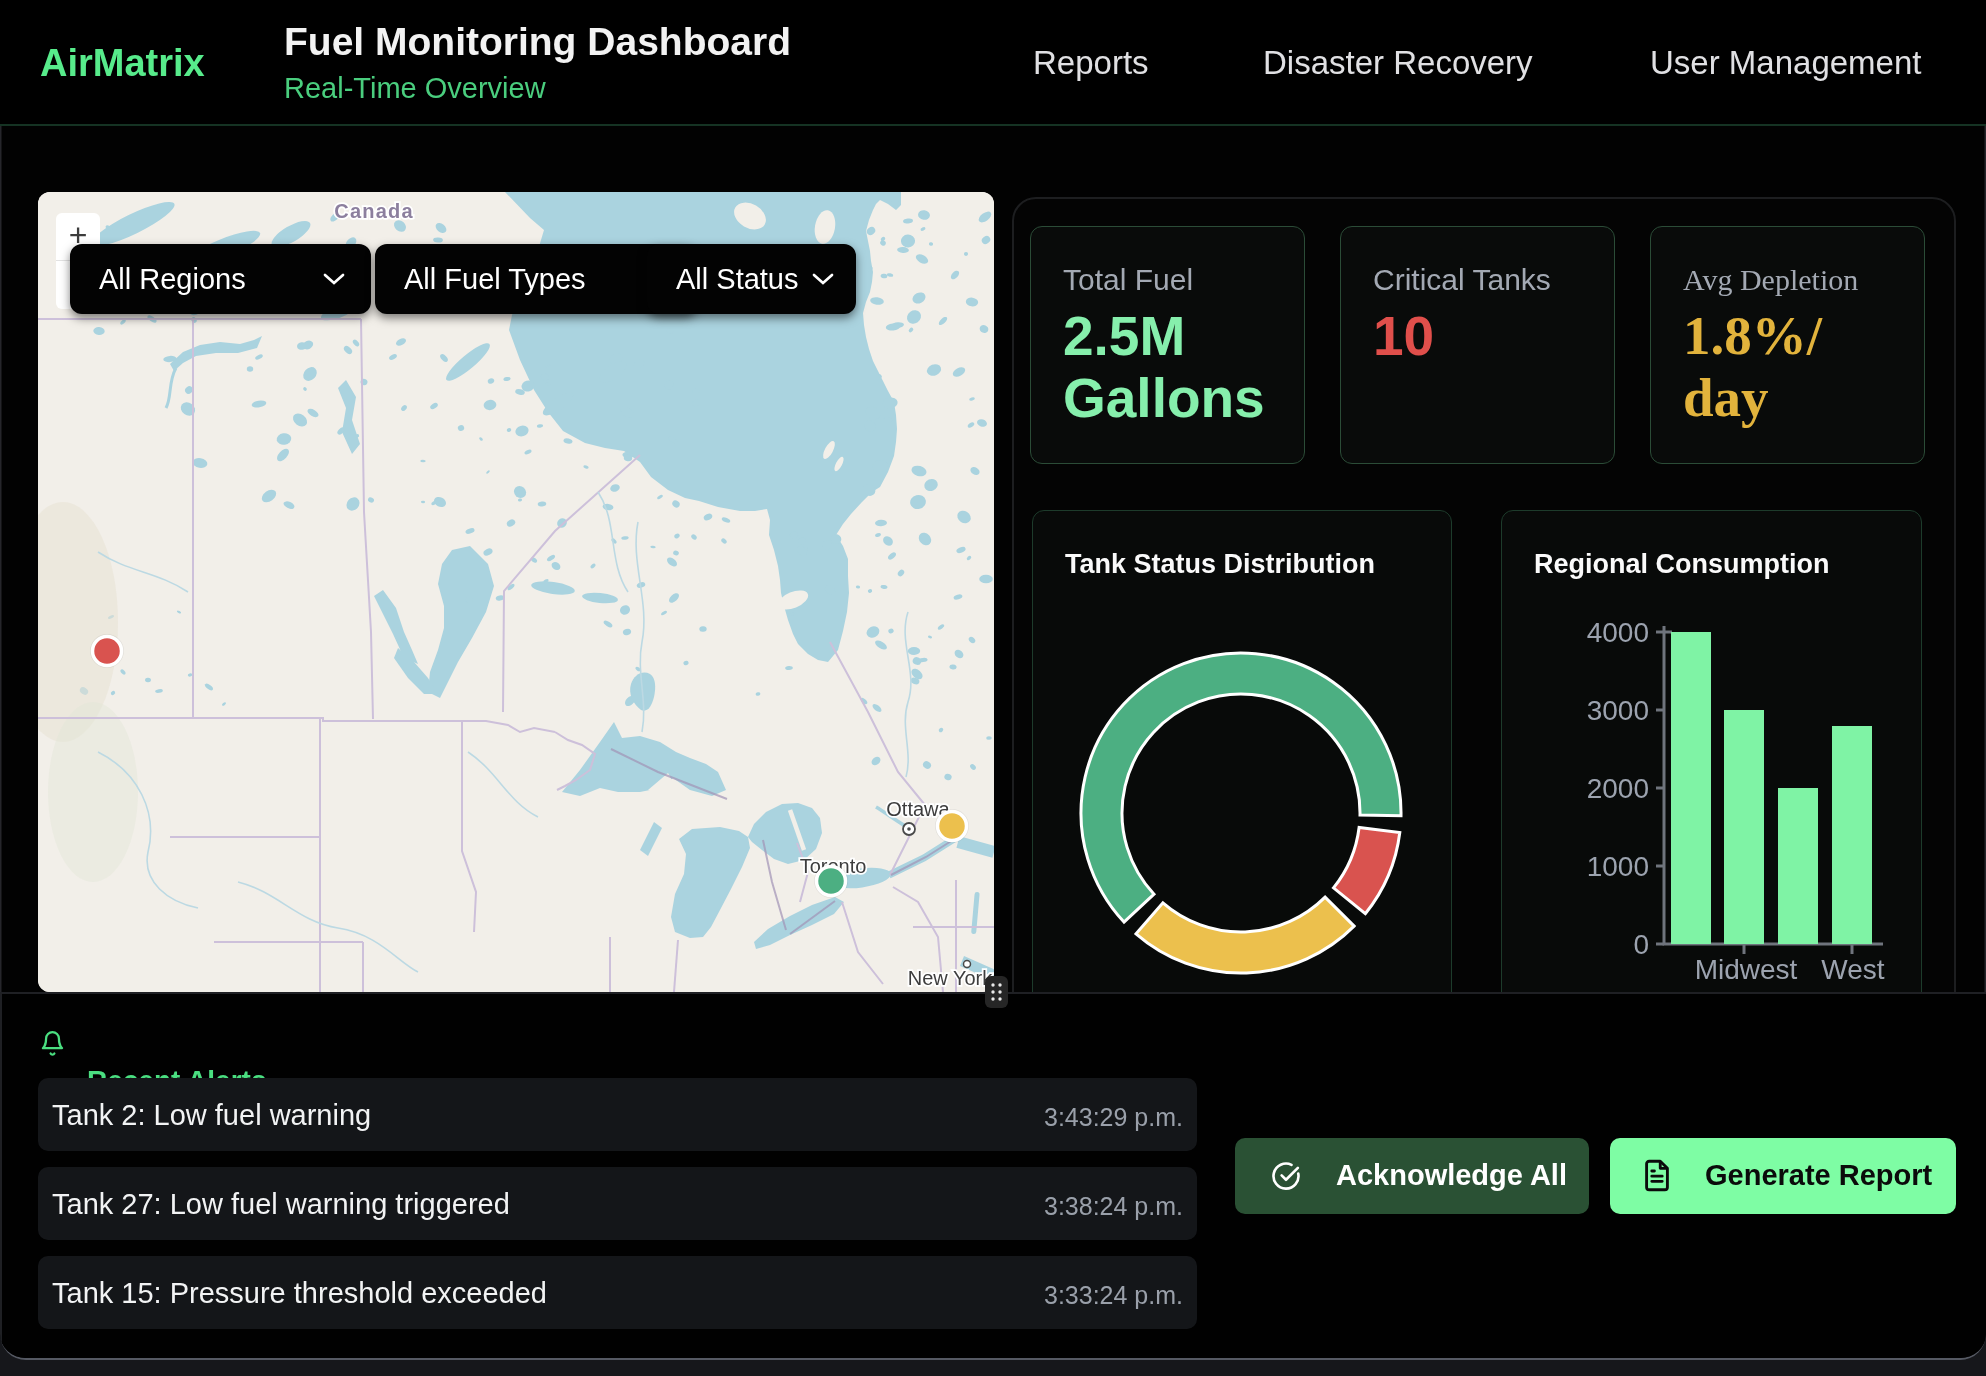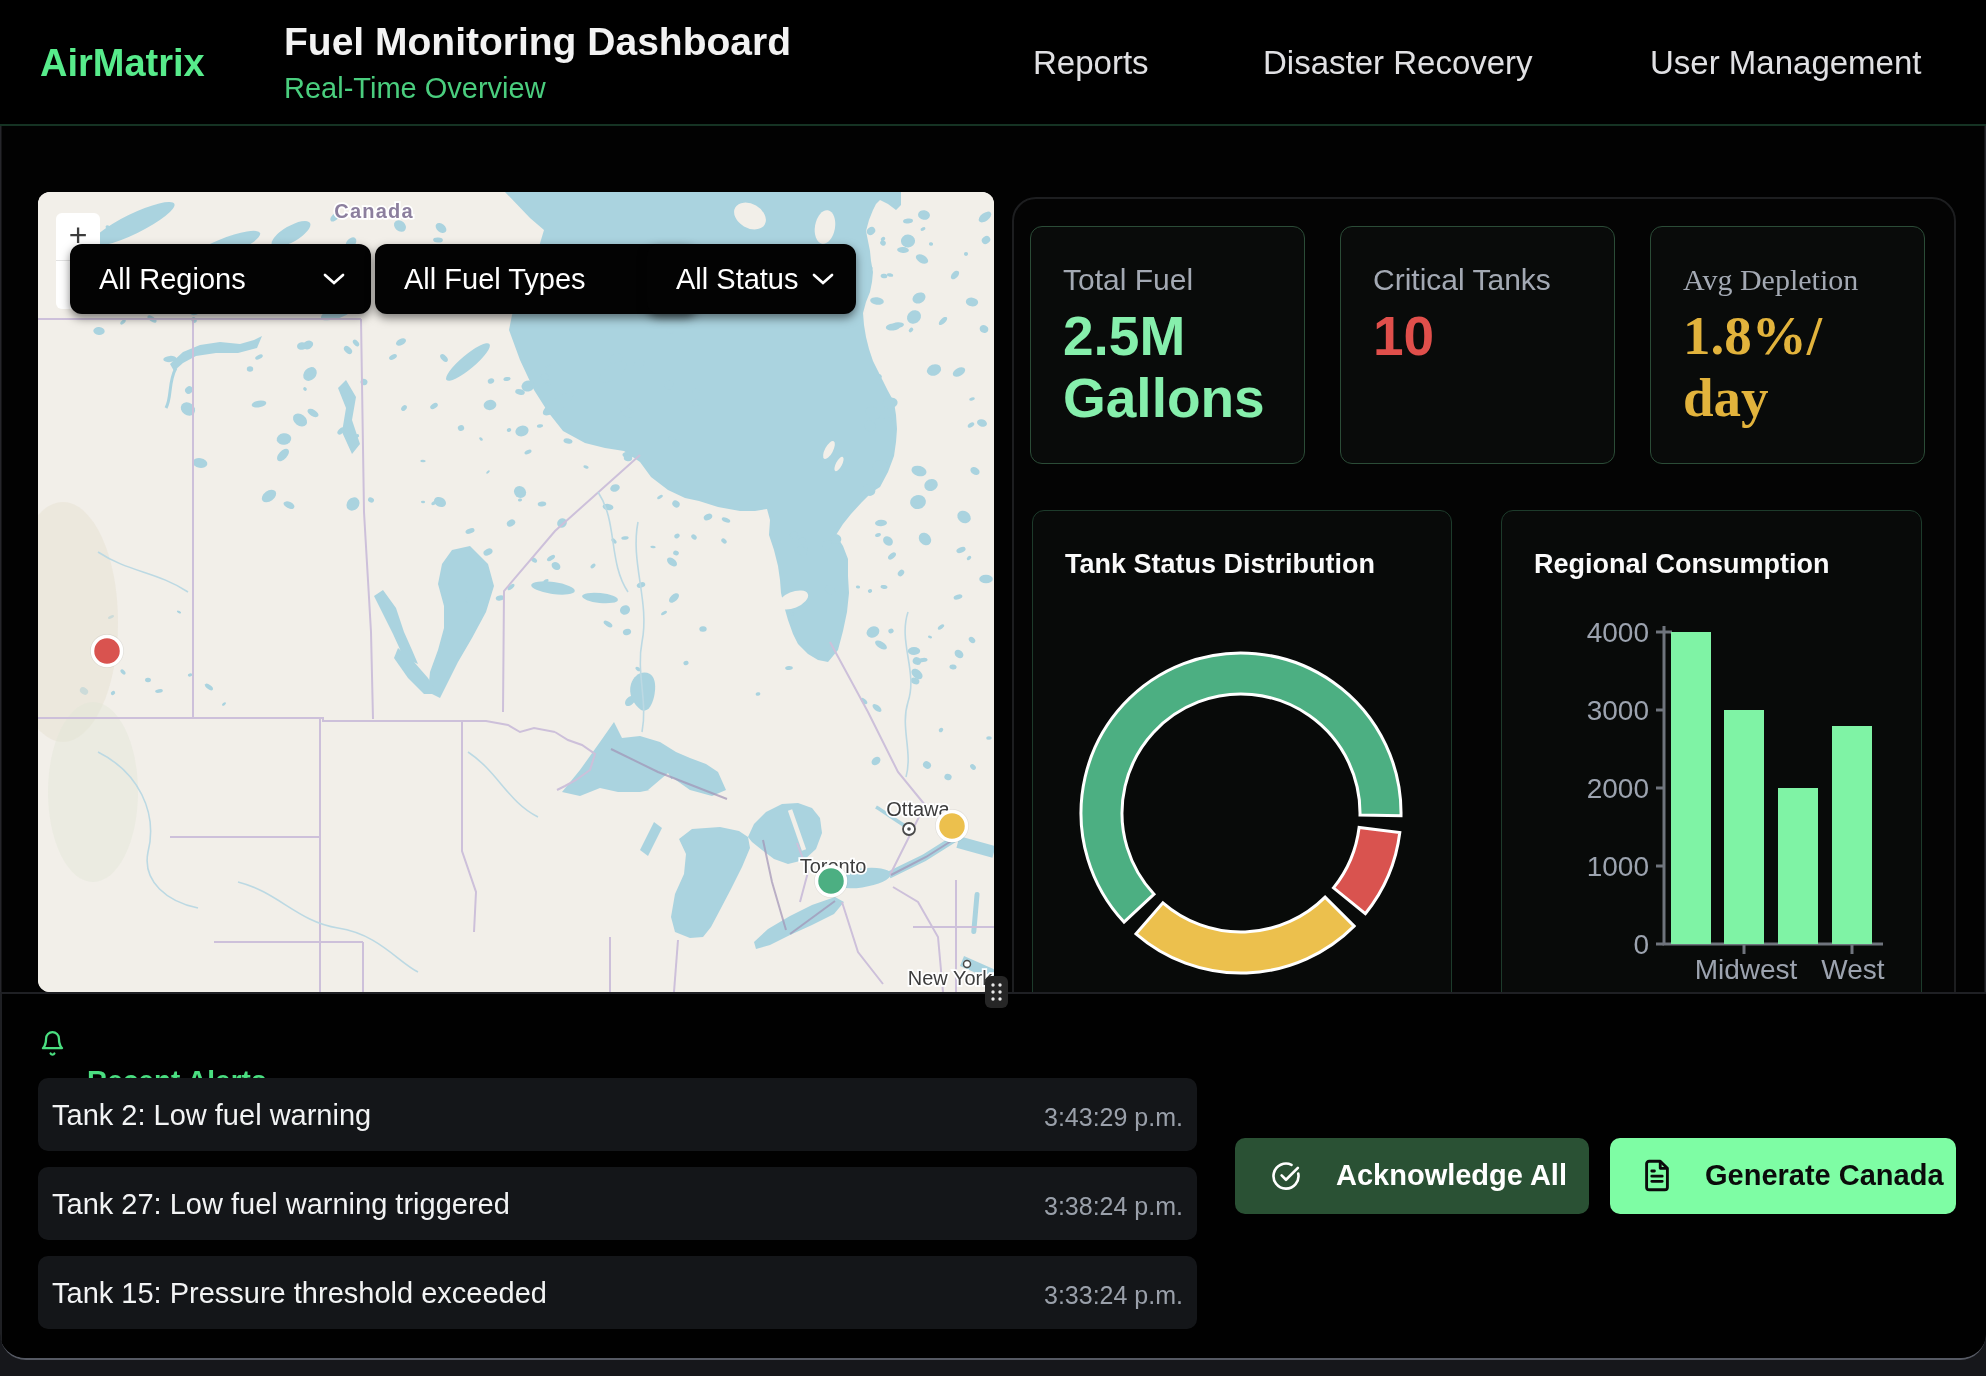--- a/index.html
+++ b/index.html
@@ -467,21 +467,21 @@
           <path d="M8.5 11.5 L12 15 L21.5 5.5" fill="none" stroke="#fff" stroke-width="2.1" stroke-linecap="round" stroke-linejoin="round"></path>
         </svg>
         <span class="abs" style="left:101px; top:21px;">Acknowledge All</span>
       </div>
 <div class="btn" id="genbtn">
         <svg class="abs" style="left:34px; top:21px;" width="26" height="33" viewBox="0 0 20 25">
           <path d="M12.5 1.5 H4 a2 2 0 0 0 -2 2 v18 a2 2 0 0 0 2 2 h12 a2 2 0 0 0 2 -2 V7 Z" fill="none" stroke="#0b0b0b" stroke-width="2.2" stroke-linejoin="round"></path>
           <path d="M12.5 1.5 V7 H18" fill="none" stroke="#0b0b0b" stroke-width="2.2" stroke-linejoin="round"></path>
           <path d="M6 13 h8 M6 17 h8 M6 9 h2" stroke="#0b0b0b" stroke-width="2.2" stroke-linecap="round"></path>
         </svg>
-        <span class="abs" style="left:95px; top:21px;">Generate Canada</span>
+        <span class="abs" style="left:95px; top:21px;">Generate Report</span>
       </div>
 
 <div class="abs" style="left:985px; top:976px; width:23px; height:32px; background:#262626; border-radius:6px;">
 <svg width="23" height="32" viewBox="0 0 23 32">
           <g fill="#e8e8e8">
             <circle cx="8" cy="9" r="1.7"></circle>
             <circle cx="15" cy="9" r="1.7"></circle>
             <circle cx="8" cy="16" r="1.7"></circle>
             <circle cx="15" cy="16" r="1.7"></circle>
             <circle cx="8" cy="23" r="1.7"></circle>

